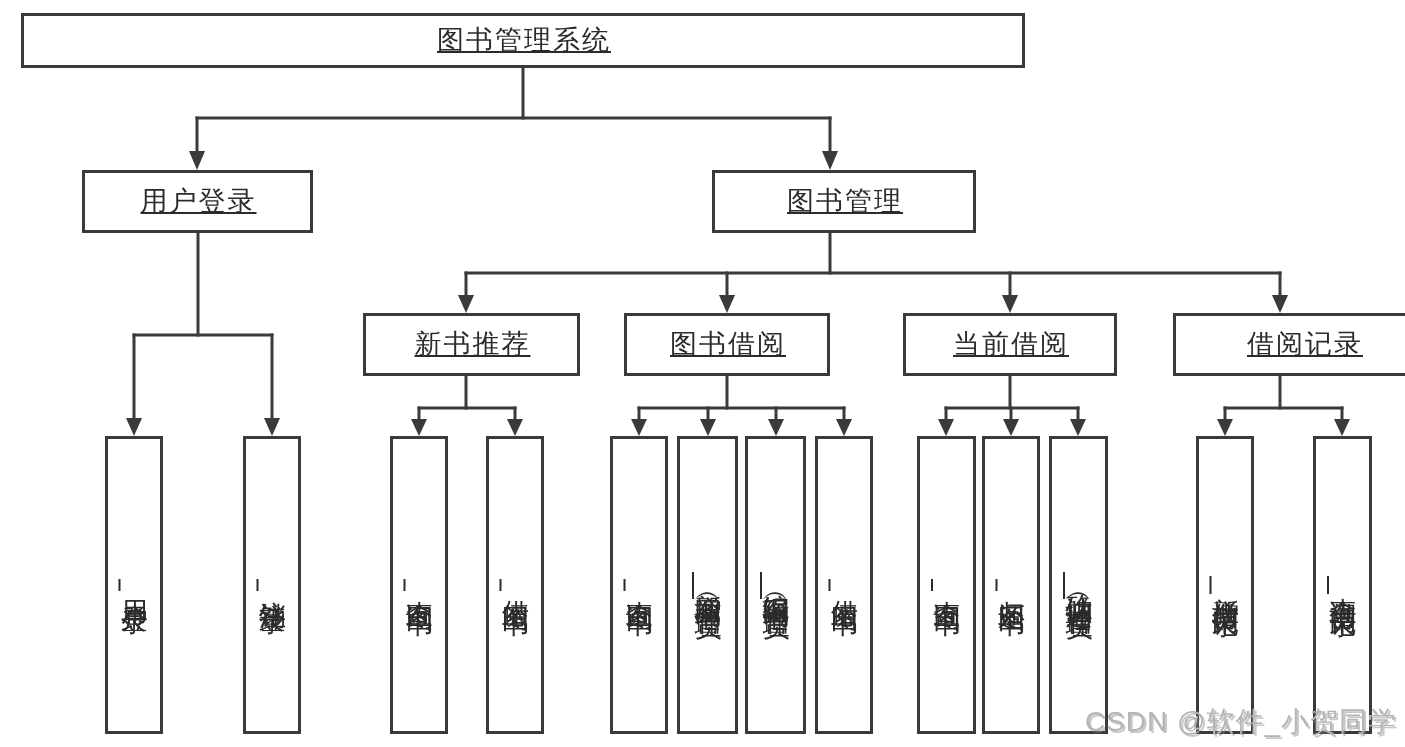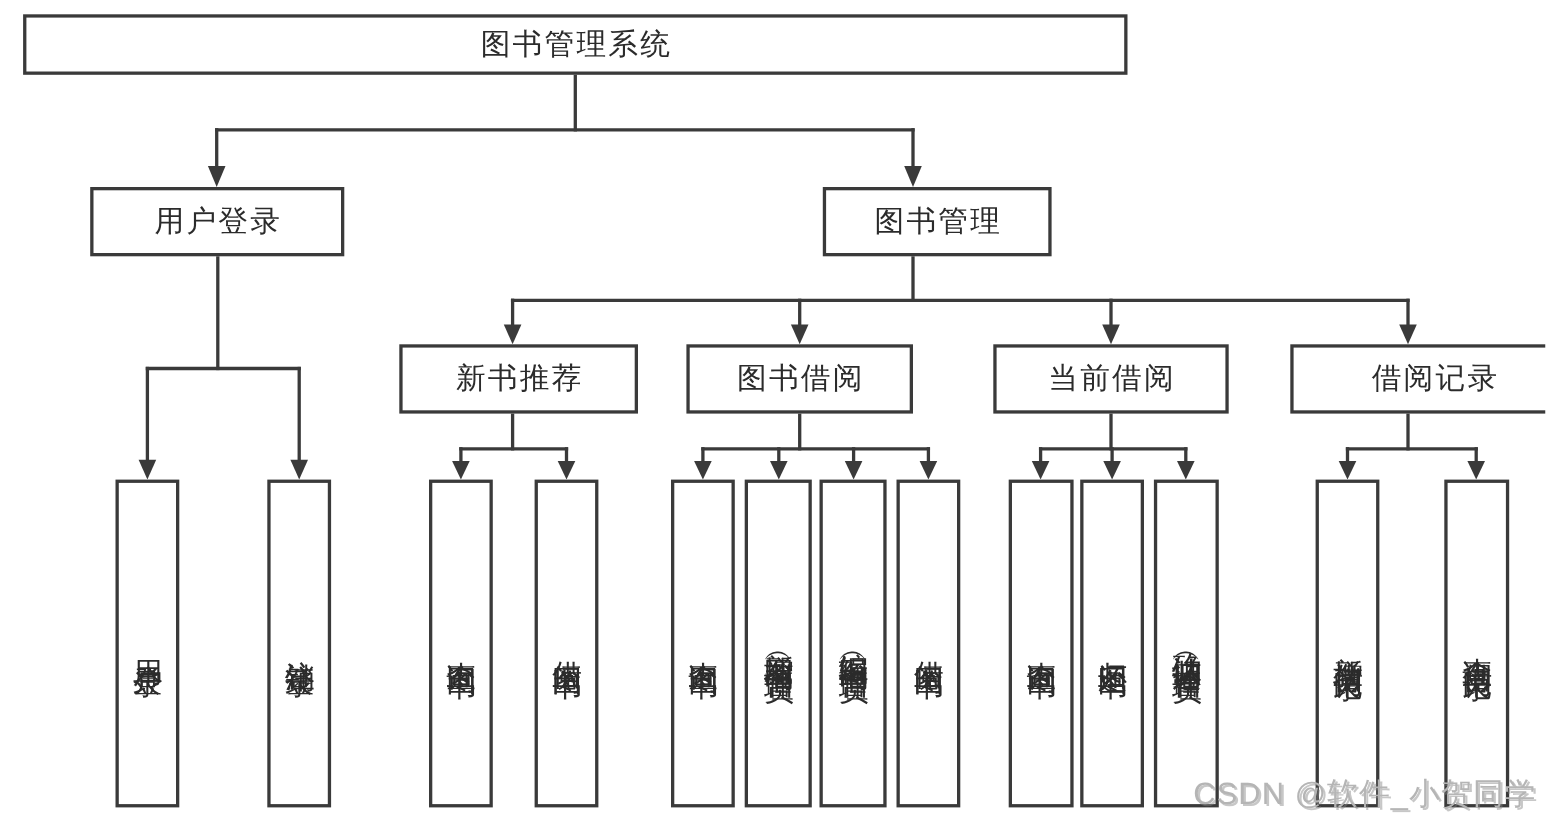--- a/index.html
+++ b/index.html
@@ -24,36 +24,37 @@
   .node{
     position:absolute;
     box-sizing:border-box;
     border:3px solid var(--box-border);
     background:#ffffff;
     display:flex;align-items:center;justify-content:center;
     font-size:27px;
     letter-spacing:2px;
     line-height:1;
     white-space:nowrap;
+    text-decoration:underline;
   }
   .node .lbl{transform:translateX(1px);}
   .vnode{white-space:normal;}
   .vnode .lbl{
     writing-mode:vertical-rl;
     text-orientation:mixed;
     letter-spacing:3px;
     font-size:27px;
     line-height:1;
     transform:none;
   }
   
   #n-root{left:21px;top:13px;width:1004px;height:55px;}
   
   #n-user-login{left:82px;top:170px;width:231px;height:63px;}
-  #n-book-mgmt{left:748px;top:170px;width:208px;height:63px;}
+  #n-book-mgmt{left:712px;top:170px;width:264px;height:63px;}
   
   #n-new-book{left:363px;top:313px;width:217px;height:63px;}
   #n-book-borrow{left:624px;top:313px;width:206px;height:63px;justify-content:center;}
   #n-current-borrow{left:903px;top:313px;width:214px;height:63px;}
   #n-borrow-records{left:1173px;top:313px;width:250px;height:63px;padding-left:12px;}
   
   .leaf{top:436px;height:298px;width:58px;}
   #l-user-login{left:105px;}
   #l-logout{left:243px;}
   #l-query-books-1{left:390px;}

